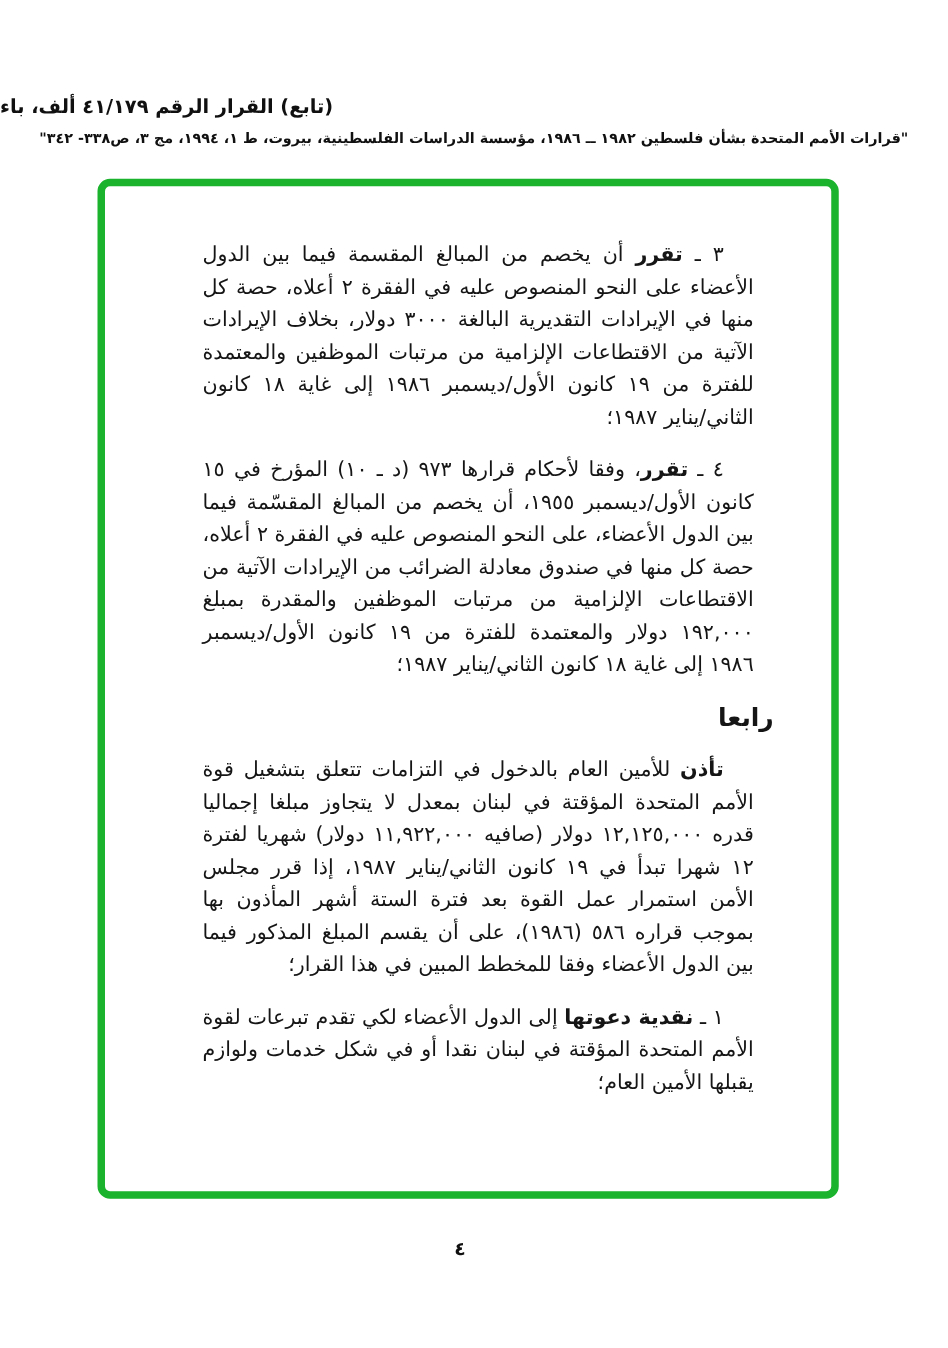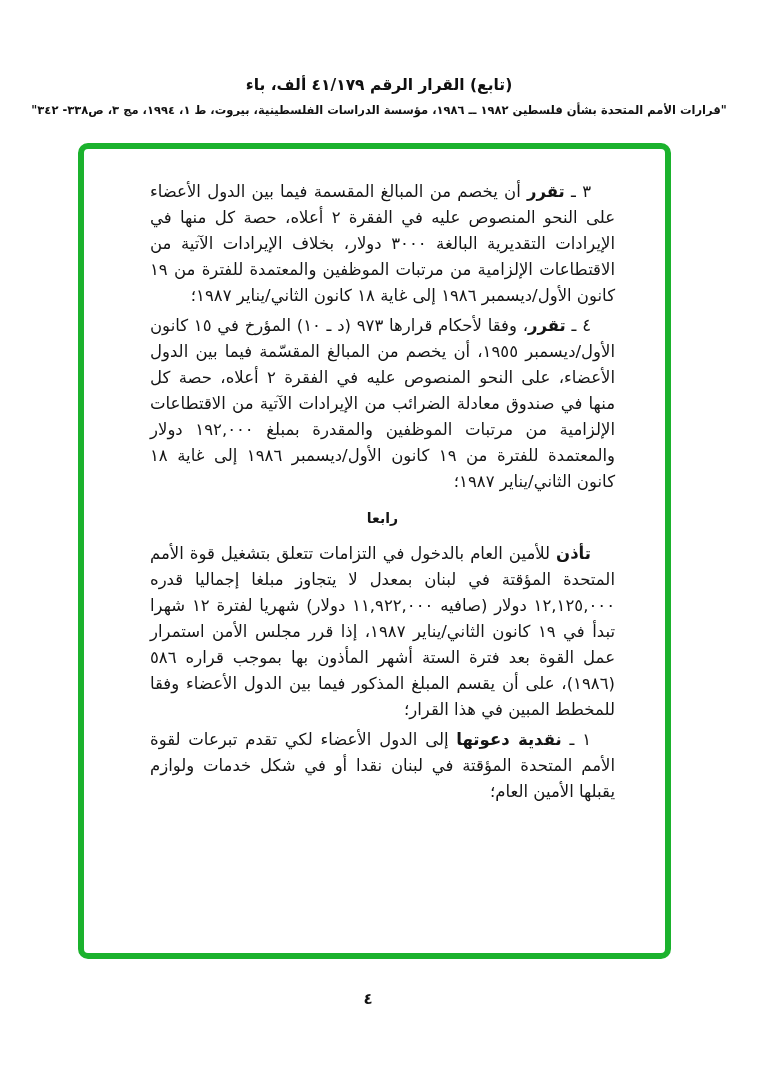--- a/index.html
+++ b/index.html
@@ -6,21 +6,21 @@
   body {
     width: 758px; height: 1078px;
     position: relative;
     font-family: "DejaVu Sans", sans-serif;
     color: #161616;
   }
   .page { position: absolute; inset: 0; background: #ffffff; }
 
   .header-title {
     position: absolute; top: 76px; left: 0; right: 0;
-    direction: rtl; text-align: center;
+    direction: rtl; text-align: left;
     font-weight: bold; font-size: 15.5px; color: #101010;
     letter-spacing: 0.2px;
   }
   .citation {
     position: absolute; top: 103px; left: 0; right: 0;
     direction: rtl; text-align: center;
     font-weight: bold; font-size: 11.5px; color: #101010;
   }
 
   .frame {
@@ -33,26 +33,26 @@
   }
   .content {
     position: absolute; top: 0; right: 0; left: 0;
     padding: 26px 46px 0 62px;
     direction: rtl;
     text-align: justify;
     font-size: 16.5px;
     line-height: 26px;
     color: #151515;
   }
-  .para { margin: 4px; text-indent: 24px; }
+  .para { margin: 16px; text-indent: 24px; }
   .para .b { font-weight: bold; }
   .heading {
-    text-align: center; font-weight: bold;
+    font-weight: bold;
     margin: 10px 0 10px 0; text-indent: 0;
-    font-size: 14px;
+    font-size: 20px;
   }
 
   .page-num {
     position: absolute; top: 990px; left: 0; right: 22px;
     text-align: center;
     font-weight: bold; font-size: 15px; color: #101010;
   }
 </style>
 </head>
 <body>

